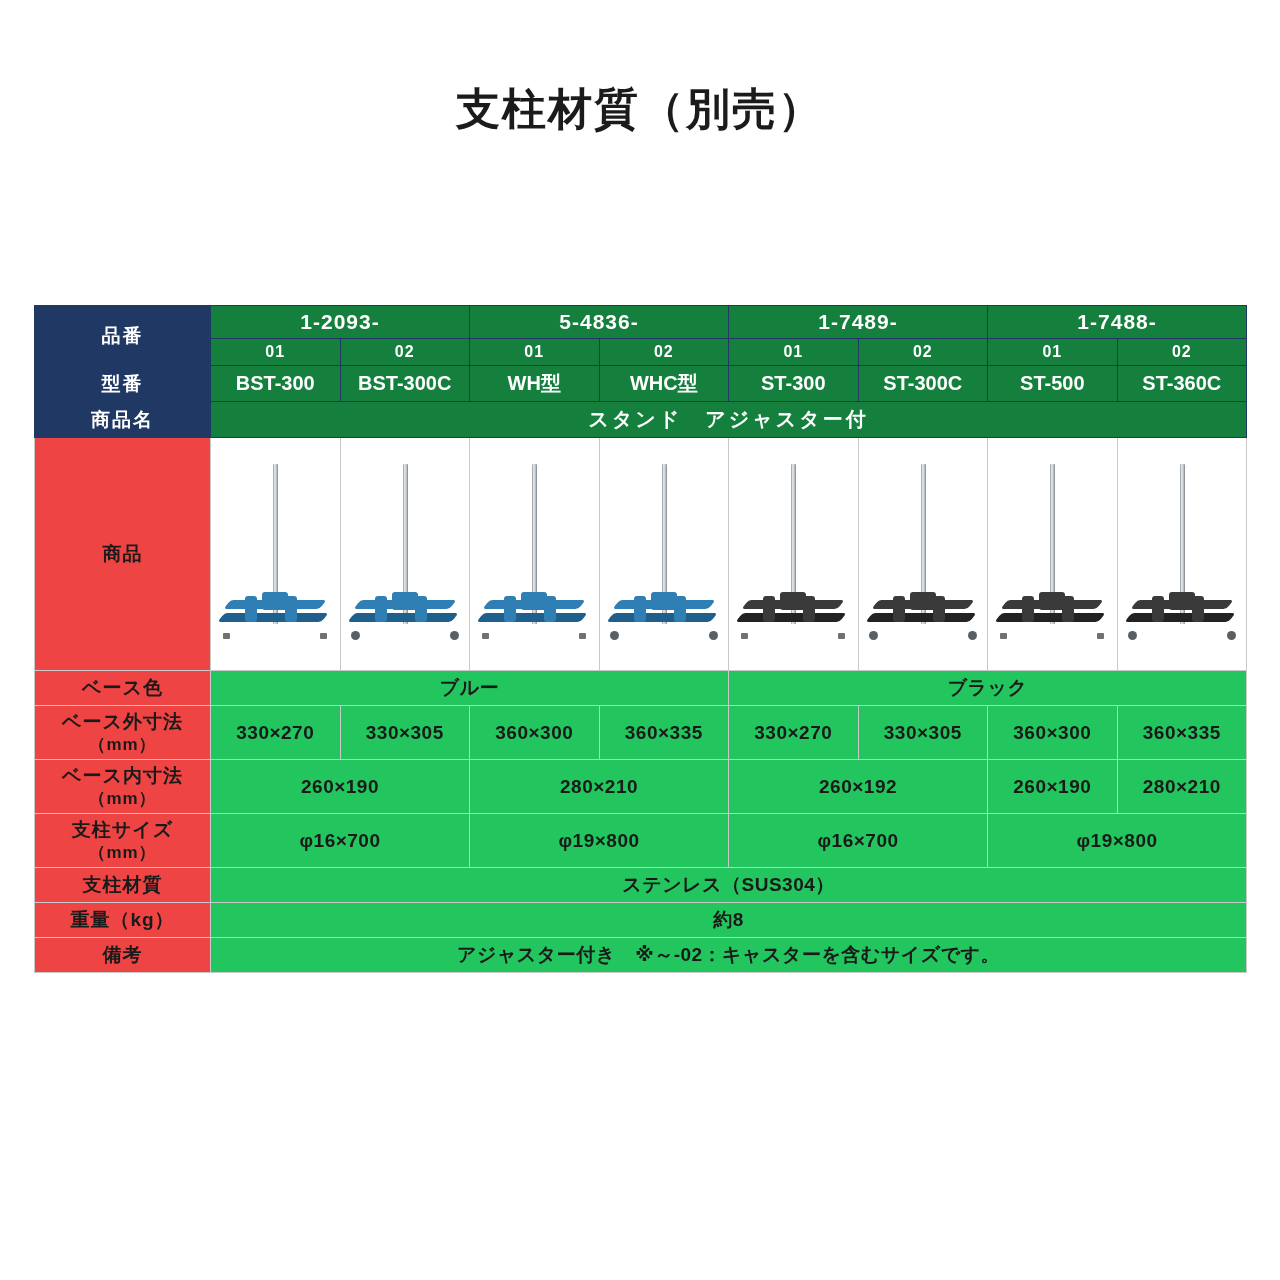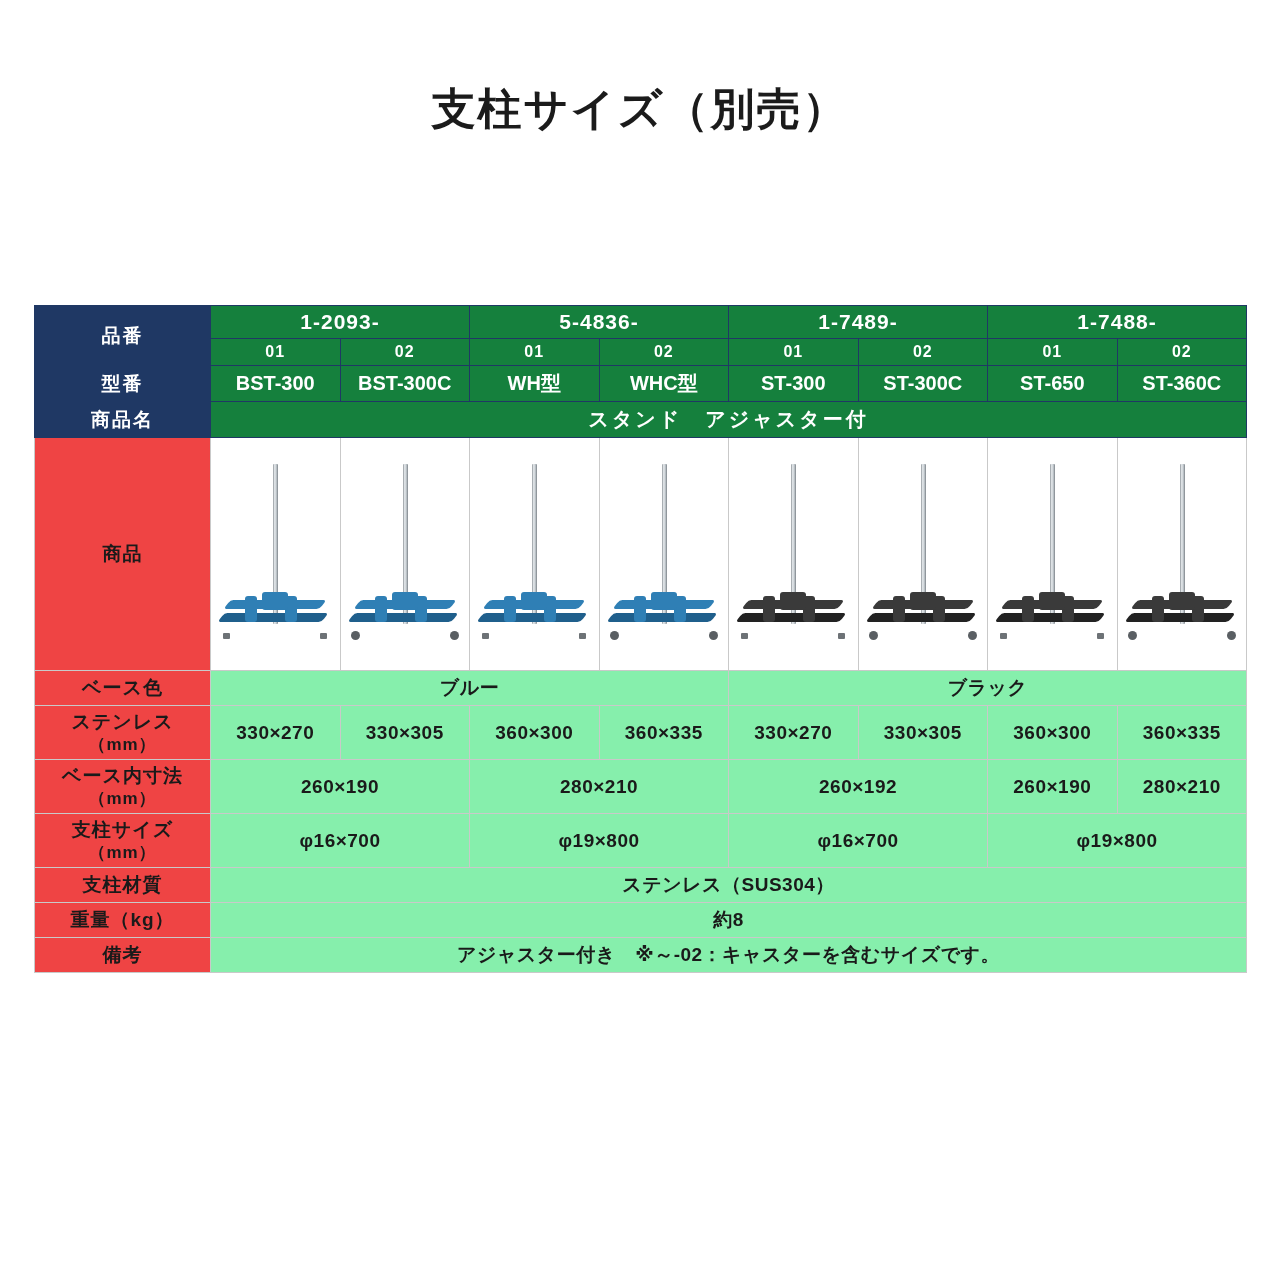--- a/index.html
+++ b/index.html
@@ -87,21 +87,21 @@
     letter-spacing: 1px;
     width: 176px;
     line-height: 1.25;
   }
   .rowlabel small {
     font-size: 17px;
     font-weight: bold;
     display: block;
   }
   .cell {
-    background: #86efac;
+    background: #22c55e;
     font-size: 19px;
     letter-spacing: 0.5px;
   }
   .product-row td.prodcell {
     background: #ffffff;
     height: 232px;
     padding: 0;
   }
   .prodcell .art {
     width: 100%;
@@ -167,21 +167,21 @@
     border-radius: 1px;
   }
   .foot.f1 { left: 4px; bottom: -5px; }
   .foot.f2 { right: 4px; bottom: -5px; }
 </style>
 </head>
 <body>
 
 <div class="page">
 
-  <h1 class="title">支柱サイズ（別売）</h1>
+  <h1 class="title">支柱材質（別売）</h1>
 
   <div class="table-wrap">
     <table class="spec">
       <colgroup>
         <col style="width:176px">
         <col style="width:129.5px">
           <col style="width:129.5px">
         <col style="width:129.5px">
           <col style="width:129.5px">
         <col style="width:129.5px">
@@ -211,21 +211,21 @@
         </tr>
 
         <tr>
           <td class="navy-label">型番</td>
           <td class="navy hdr-model">BST-300</td>
           <td class="navy hdr-model">BST-300C</td>
           <td class="navy hdr-model">WH型</td>
           <td class="navy hdr-model">WHC型</td>
           <td class="navy hdr-model">ST-300</td>
           <td class="navy hdr-model">ST-300C</td>
-          <td class="navy hdr-model">ST-650</td>
+          <td class="navy hdr-model">ST-500</td>
           <td class="navy hdr-model">ST-360C</td>
         </tr>
 
         <tr>
           <td class="navy-label">商品名</td>
           <td class="navy hdr-name" colspan="8">スタンド　アジャスター付</td>
         </tr>
 
         <tr class="product-row">
           <td class="rowlabel">商品</td>
@@ -352,21 +352,21 @@
         </tr>
 
         <tr>
           <td class="rowlabel">ベース色</td>
           <td class="cell" colspan="4">ブルー</td>
           <td class="cell" colspan="4">ブラック</td>
         </tr>
 
         <tr>
           <td class="rowlabel">
-            <span>ステンレス</span>
+            <span>ベース外寸法</span>
             <small>（mm）</small>
           </td>
           <td class="cell">330×270</td>
           <td class="cell">330×305</td>
           <td class="cell">360×300</td>
           <td class="cell">360×335</td>
           <td class="cell">330×270</td>
           <td class="cell">330×305</td>
           <td class="cell">360×300</td>
           <td class="cell">360×335</td>

